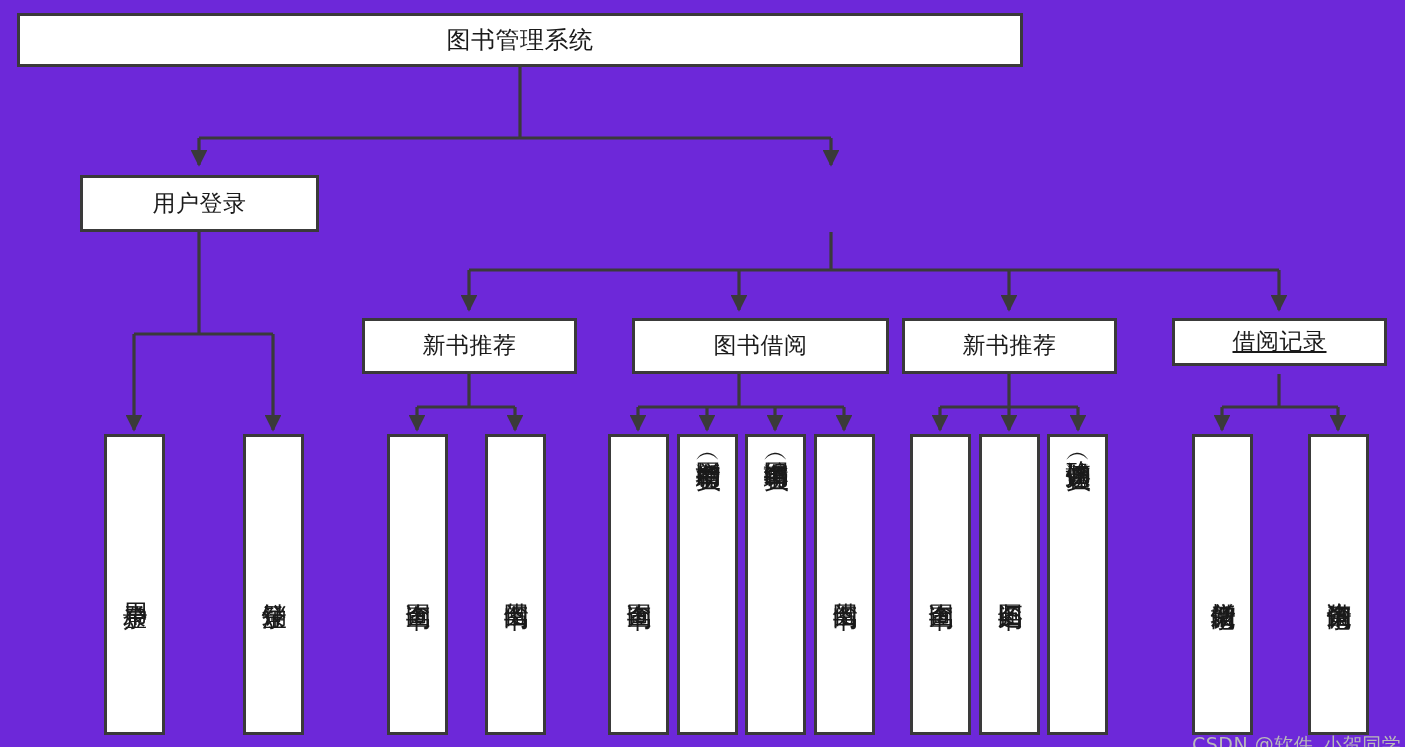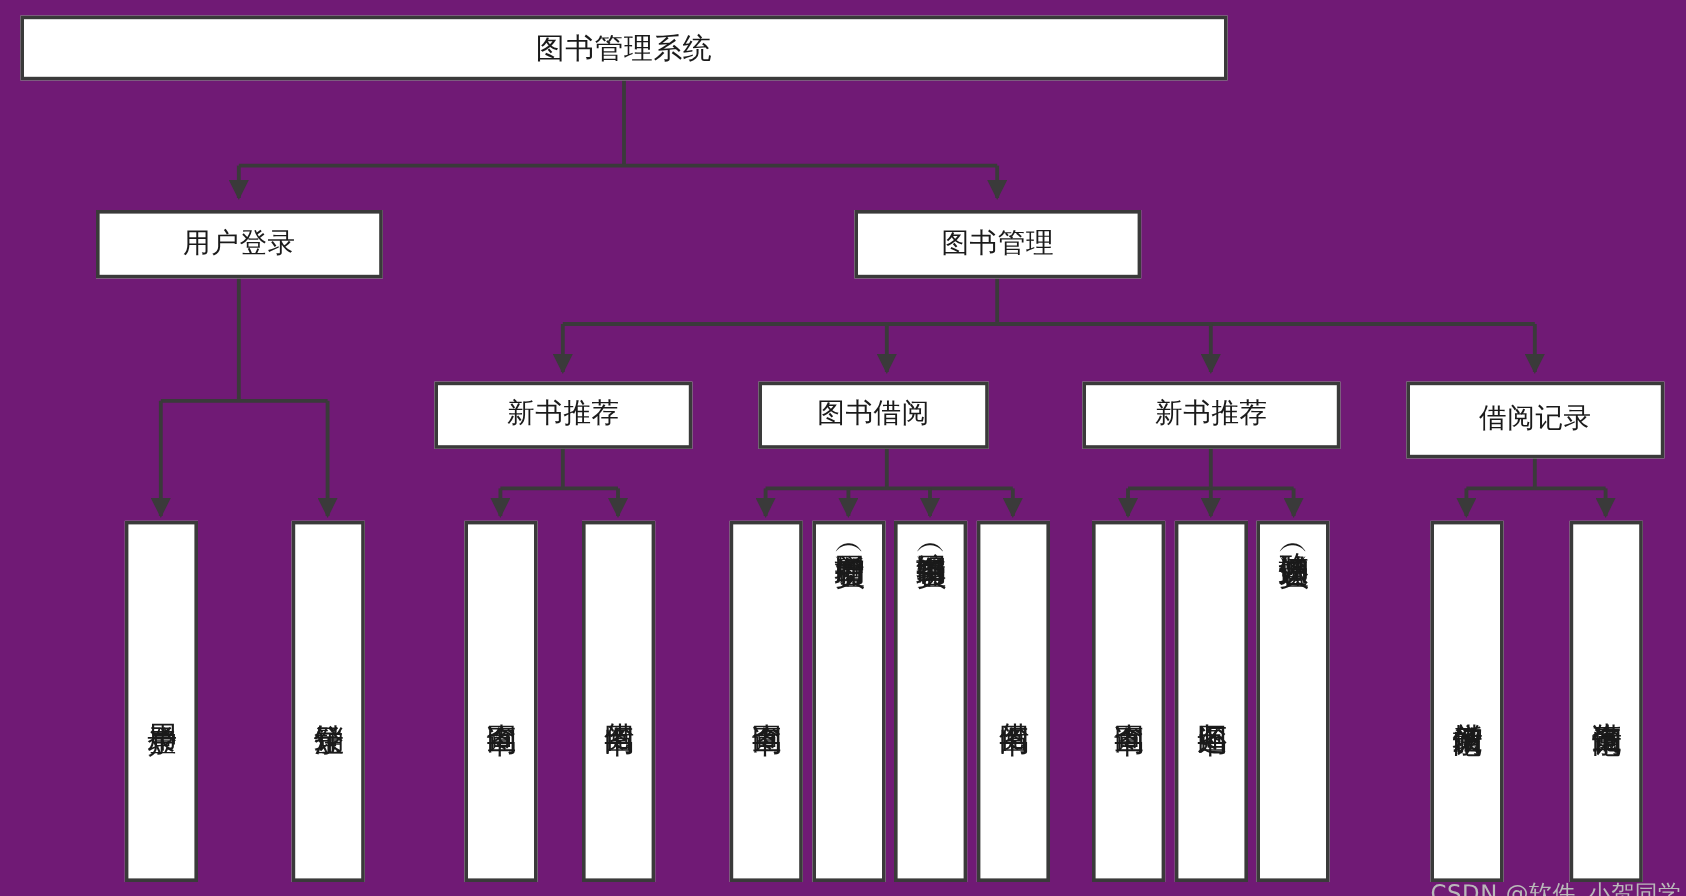--- a/index.html
+++ b/index.html
@@ -8,21 +8,21 @@
     padding: 0;
     background: #ffffff;
   }
   body {
     font-family: "DejaVu Sans", "Liberation Sans", sans-serif;
   }
   #canvas {
     position: relative;
     width: 1405px;
     height: 747px;
-    background: #701a75;
+    background: #6d28d9;
     overflow: hidden;
   }
   svg#wires {
     position: absolute;
     left: 0;
     top: 0;
     width: 1405px;
     height: 747px;
     pointer-events: none;
   }
@@ -132,34 +132,31 @@
     </g>
   </svg>
 
   <div class="node horiz root" style="left:17px; top:13px; width:1006px; height:54px;">
     <span class="label">图书管理系统</span>
   </div>
 
   <div class="node horiz" style="left:80px; top:175px; width:239px; height:57px;">
     <span class="label">用户登录</span>
   </div>
-  <div class="node horiz" style="left:712px; top:175px; width:239px; height:57px;">
-    <span class="label">图书管理</span>
-  </div>
 
   <div class="node horiz" style="left:362px; top:318px; width:215px; height:56px;">
     <span class="label">新书推荐</span>
   </div>
-  <div class="node horiz" style="left:632px; top:318px; width:192px; height:56px;">
+  <div class="node horiz" style="left:632px; top:318px; width:257px; height:56px;">
     <span class="label">图书借阅</span>
   </div>
   <div class="node horiz" style="left:902px; top:318px; width:215px; height:56px;">
     <span class="label">新书推荐</span>
   </div>
-  <div class="node horiz" style="left:1172px; top:318px; width:215px; height:64px;">
+  <div class="node horiz" style="left:1172px; top:318px; width:215px; height:48px;text-decoration:underline;">
     <span class="label">借阅记录</span>
   </div>
 
   <div class="node vert mid" style="left:104px; top:434px; width:61px; height:301px;">
     <span class="label">用户登录</span>
   </div>
   <div class="node vert mid" style="left:243px; top:434px; width:61px; height:301px;">
     <span class="label">注销登录</span>
   </div>
 

